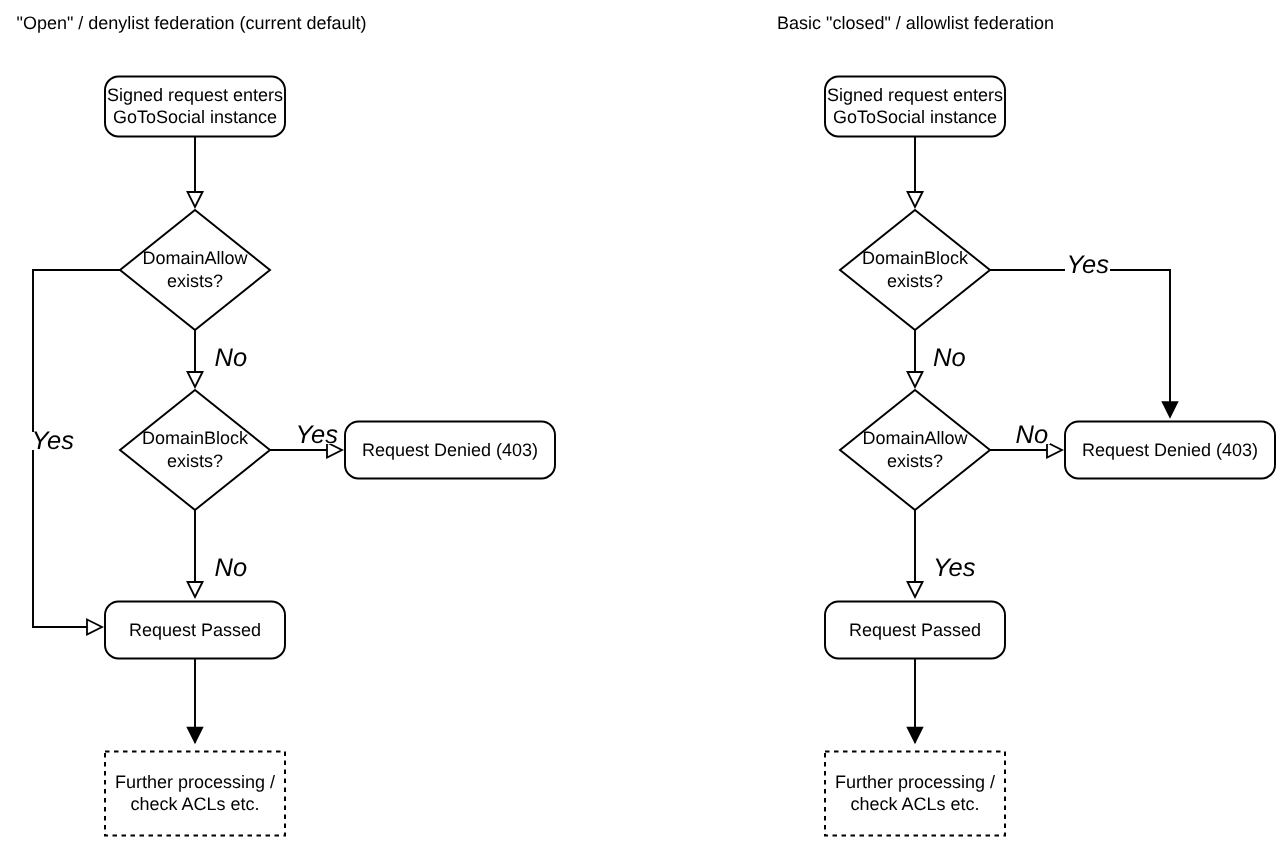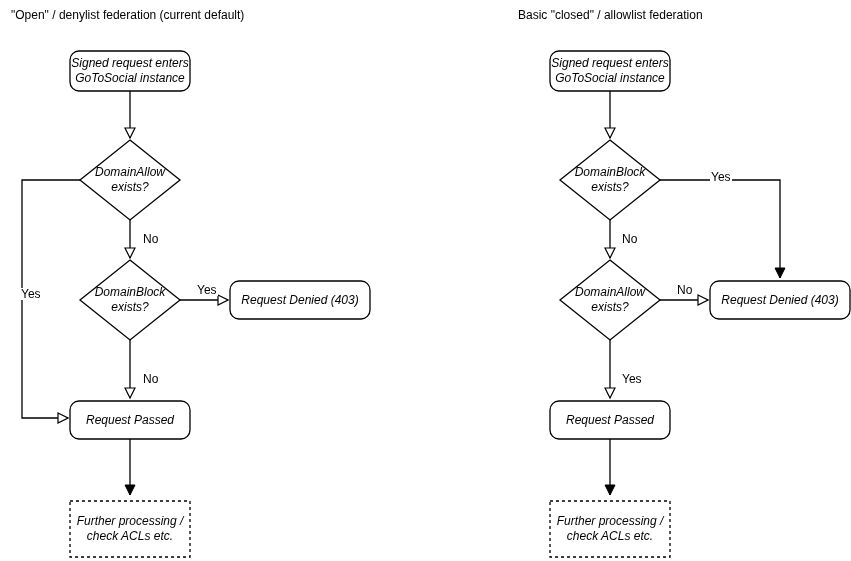--- a/index.html
+++ b/index.html
@@ -22,27 +22,27 @@
   .shape.dashed{stroke-dasharray:3 3;}
   .wire{fill:none;stroke:var(--line);stroke-width:1.3px;}
   #arrow-open path{fill:var(--node_fill);stroke:var(--line);stroke-width:1.2px;}
   #arrow-solid path{fill:var(--line);stroke:var(--line);stroke-width:1px;}
   .node-label{
     position:absolute;
     display:flex;align-items:center;justify-content:center;
     text-align:center;
     font-size:12px;line-height:15px;
     white-space:pre-line;
-    font-style:italic;
   }
   .edge-label{
     position:absolute;
-    font-size:12px;line-height:12px;
+    font-size:17px;line-height:12px;
     background:var(--node_fill);
     padding:0 1px;
+    font-style:italic;
   }
   .diagram-title{
     position:absolute;
     font-size:12px;line-height:14px;
     white-space:nowrap;
   }
 </style>
 </head>
 <body>
 

